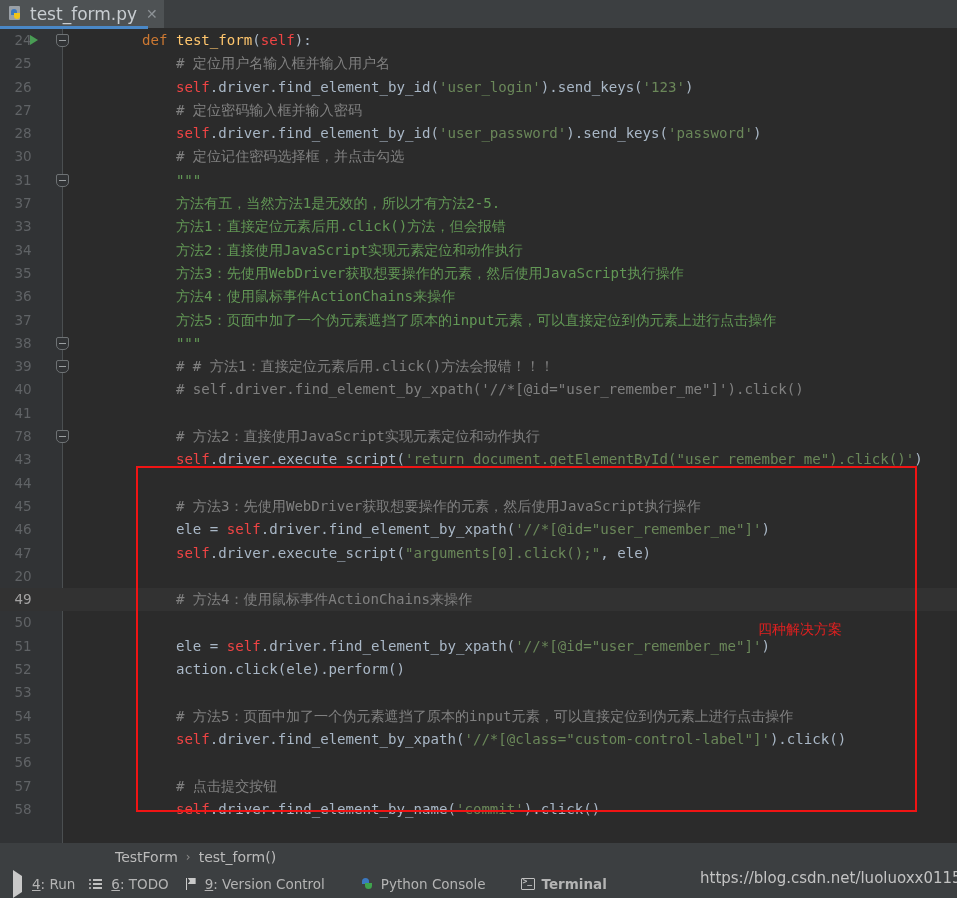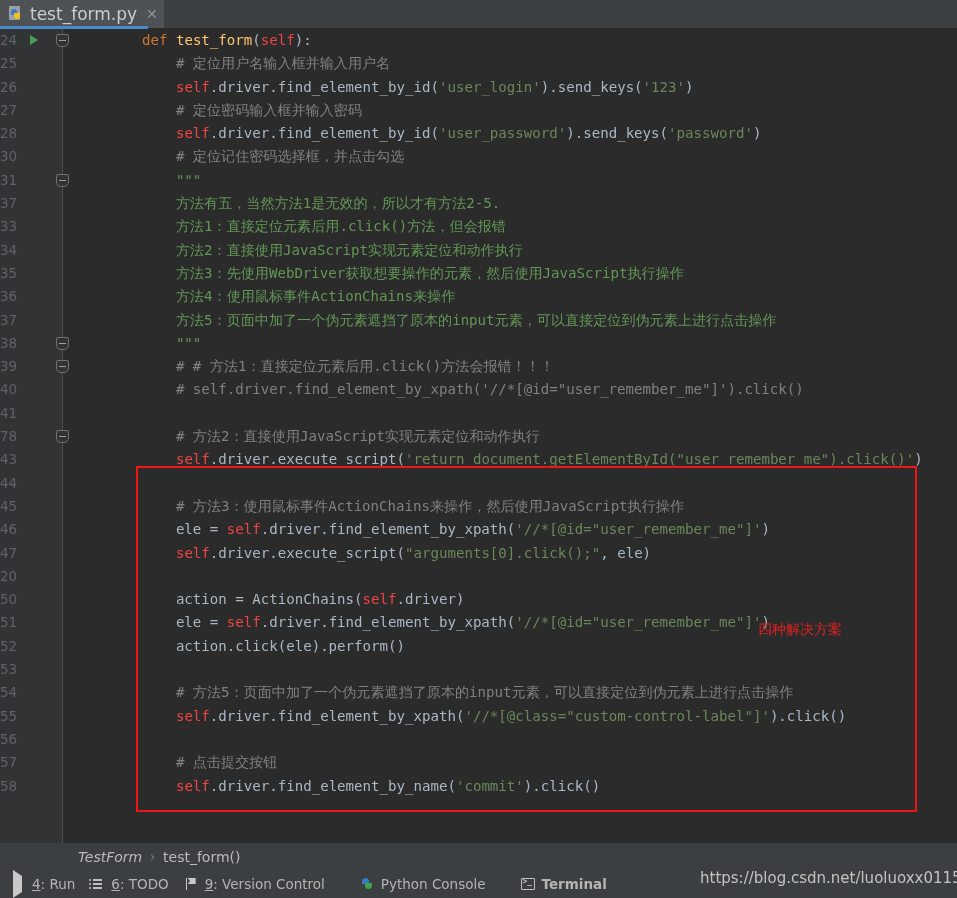--- a/index.html
+++ b/index.html
@@ -59,21 +59,21 @@
   .code-area{
     position:absolute;left:0;top:0;width:957px;height:814px;
   }
   .row{
     position:relative;height:23.3px;line-height:23.3px;white-space:pre;
   }
   .row.hl .rowbg{
     position:absolute;left:0;top:0;width:957px;height:23.3px;background:#323232;
   }
   .ln{
-    position:absolute;left:0;top:0;width:46px;text-align:left;
+    position:absolute;left:0;top:0;width:46px;text-align:center;
     font-family:"DejaVu Sans",sans-serif;font-size:13.5px;color:#606366;
     letter-spacing:0px;
   }
   .row.hl .ln{color:#a4a3a3;}
   .code{
     position:absolute;left:108px;top:0;
     font-family:"DejaVu Sans Mono","Liberation Mono",monospace;
     font-size:14.1px;letter-spacing:0px;
   }
 
@@ -115,21 +115,21 @@
   }
 
   
   .breadcrumb{
     position:absolute;left:0;top:843px;width:957px;height:27px;
     background:#3c3f41;display:flex;align-items:center;
   }
   .bc-item{
     font-size:14px;color:#bbbbbb;font-family:"DejaVu Sans",sans-serif;
   }
-  .bc-item:first-child{margin-left:78px;font-style:italic;}
+  .bc-item:first-child{margin-left:115px;}
   .bc-sep{
     font-size:12px;color:#8a8a8a;margin:0 8px;
   }
 
   
   .statusbar{
     position:absolute;left:0;top:870px;width:957px;height:28px;
     background:#3c3f41;display:flex;align-items:center;
   }
   .sb-item{
@@ -194,25 +194,26 @@
         <div class="row"><div class="ln">35</div><div class="code"><span class="doc">        方法3：先使用WebDriver获取想要操作的元素，然后使用JavaScript执行操作</span></div></div>
         <div class="row"><div class="ln">36</div><div class="code"><span class="doc">        方法4：使用鼠标事件ActionChains来操作</span></div></div>
         <div class="row"><div class="ln">37</div><div class="code"><span class="doc">        方法5：页面中加了一个伪元素遮挡了原本的input元素，可以直接定位到伪元素上进行点击操作</span></div></div>
         <div class="row"><div class="ln">38</div><div class="fold" style="left: 56px; top: 5px;"></div><div class="code"><span class="doc">        """</span></div></div>
         <div class="row"><div class="ln">39</div><div class="fold" style="left: 56px; top: 5px;"></div><div class="code"><span class="cmt">        # # 方法1：直接定位元素后用.click()方法会报错！！！</span></div></div>
         <div class="row"><div class="ln">40</div><div class="code"><span class="cmt">        # self.driver.find_element_by_xpath('//*[@id="user_remember_me"]').click()</span></div></div>
         <div class="row"><div class="ln">41</div><div class="code"></div></div>
         <div class="row"><div class="ln">78</div><div class="fold" style="left: 56px; top: 5px;"></div><div class="code"><span class="cmt">        # 方法2：直接使用JavaScript实现元素定位和动作执行</span></div></div>
         <div class="row"><div class="ln">43</div><div class="code"><span class="pl">        </span><span class="self">self</span><span class="pl">.driver.execute_script(</span><span class="str">'return document.getElementById("user_remember_me").click()'</span><span class="pl">)</span></div></div>
         <div class="row"><div class="ln">44</div><div class="code"></div></div>
-        <div class="row"><div class="ln">45</div><div class="code"><span class="cmt">        # 方法3：使用鼠标事件ActionChains来操作，然后使用JavaScript执行操作</span></div></div>
+        <div class="row"><div class="ln">45</div><div class="code"><span class="cmt">        # 方法3：先使用WebDriver获取想要操作的元素，然后使用JavaScript执行操作</span></div></div>
         <div class="row"><div class="ln">46</div><div class="code"><span class="pl">        ele = </span><span class="self">self</span><span class="pl">.driver.find_element_by_xpath(</span><span class="str">'//*[@id="user_remember_me"]'</span><span class="pl">)</span></div></div>
         <div class="row"><div class="ln">47</div><div class="code"><span class="pl">        </span><span class="self">self</span><span class="pl">.driver.execute_script(</span><span class="str">"arguments[0].click();"</span><span class="pl">, ele)</span></div></div>
         <div class="row"><div class="ln">20</div><div class="code"></div></div>
-        <div class="row"><div class="ln">50</div><div class="code"><span class="pl">        action = ActionChains(</span><span class="self">self</span><span class="pl">.driver)</span></div></div>
+        <div class="row hl"><div class="rowbg"></div><div class="ln">49</div><div class="code"><span class="cmt">        # 方法4：使用鼠标事件ActionChains来操作</span></div></div>
+        <div class="row"><div class="ln">50</div></div>
         <div class="row"><div class="ln">51</div><div class="code"><span class="pl">        ele = </span><span class="self">self</span><span class="pl">.driver.find_element_by_xpath(</span><span class="str">'//*[@id="user_remember_me"]'</span><span class="pl">)</span></div></div>
         <div class="row"><div class="ln">52</div><div class="code"><span class="pl">        action.click(ele).perform()</span></div></div>
         <div class="row"><div class="ln">53</div><div class="code"></div></div>
         <div class="row"><div class="ln">54</div><div class="code"><span class="cmt">        # 方法5：页面中加了一个伪元素遮挡了原本的input元素，可以直接定位到伪元素上进行点击操作</span></div></div>
         <div class="row"><div class="ln">55</div><div class="code"><span class="pl">        </span><span class="self">self</span><span class="pl">.driver.find_element_by_xpath(</span><span class="str">'//*[@class="custom-control-label"]'</span><span class="pl">).click()</span></div></div>
         <div class="row"><div class="ln">56</div><div class="code"></div></div>
         <div class="row"><div class="ln">57</div><div class="code"><span class="cmt">        # 点击提交按钮</span></div></div>
         <div class="row"><div class="ln">58</div><div class="code"><span class="pl">        </span><span class="self">self</span><span class="pl">.driver.find_element_by_name(</span><span class="str">'commit'</span><span class="pl">).click()</span></div></div>
       </div>
     <div class="redbox"></div>

